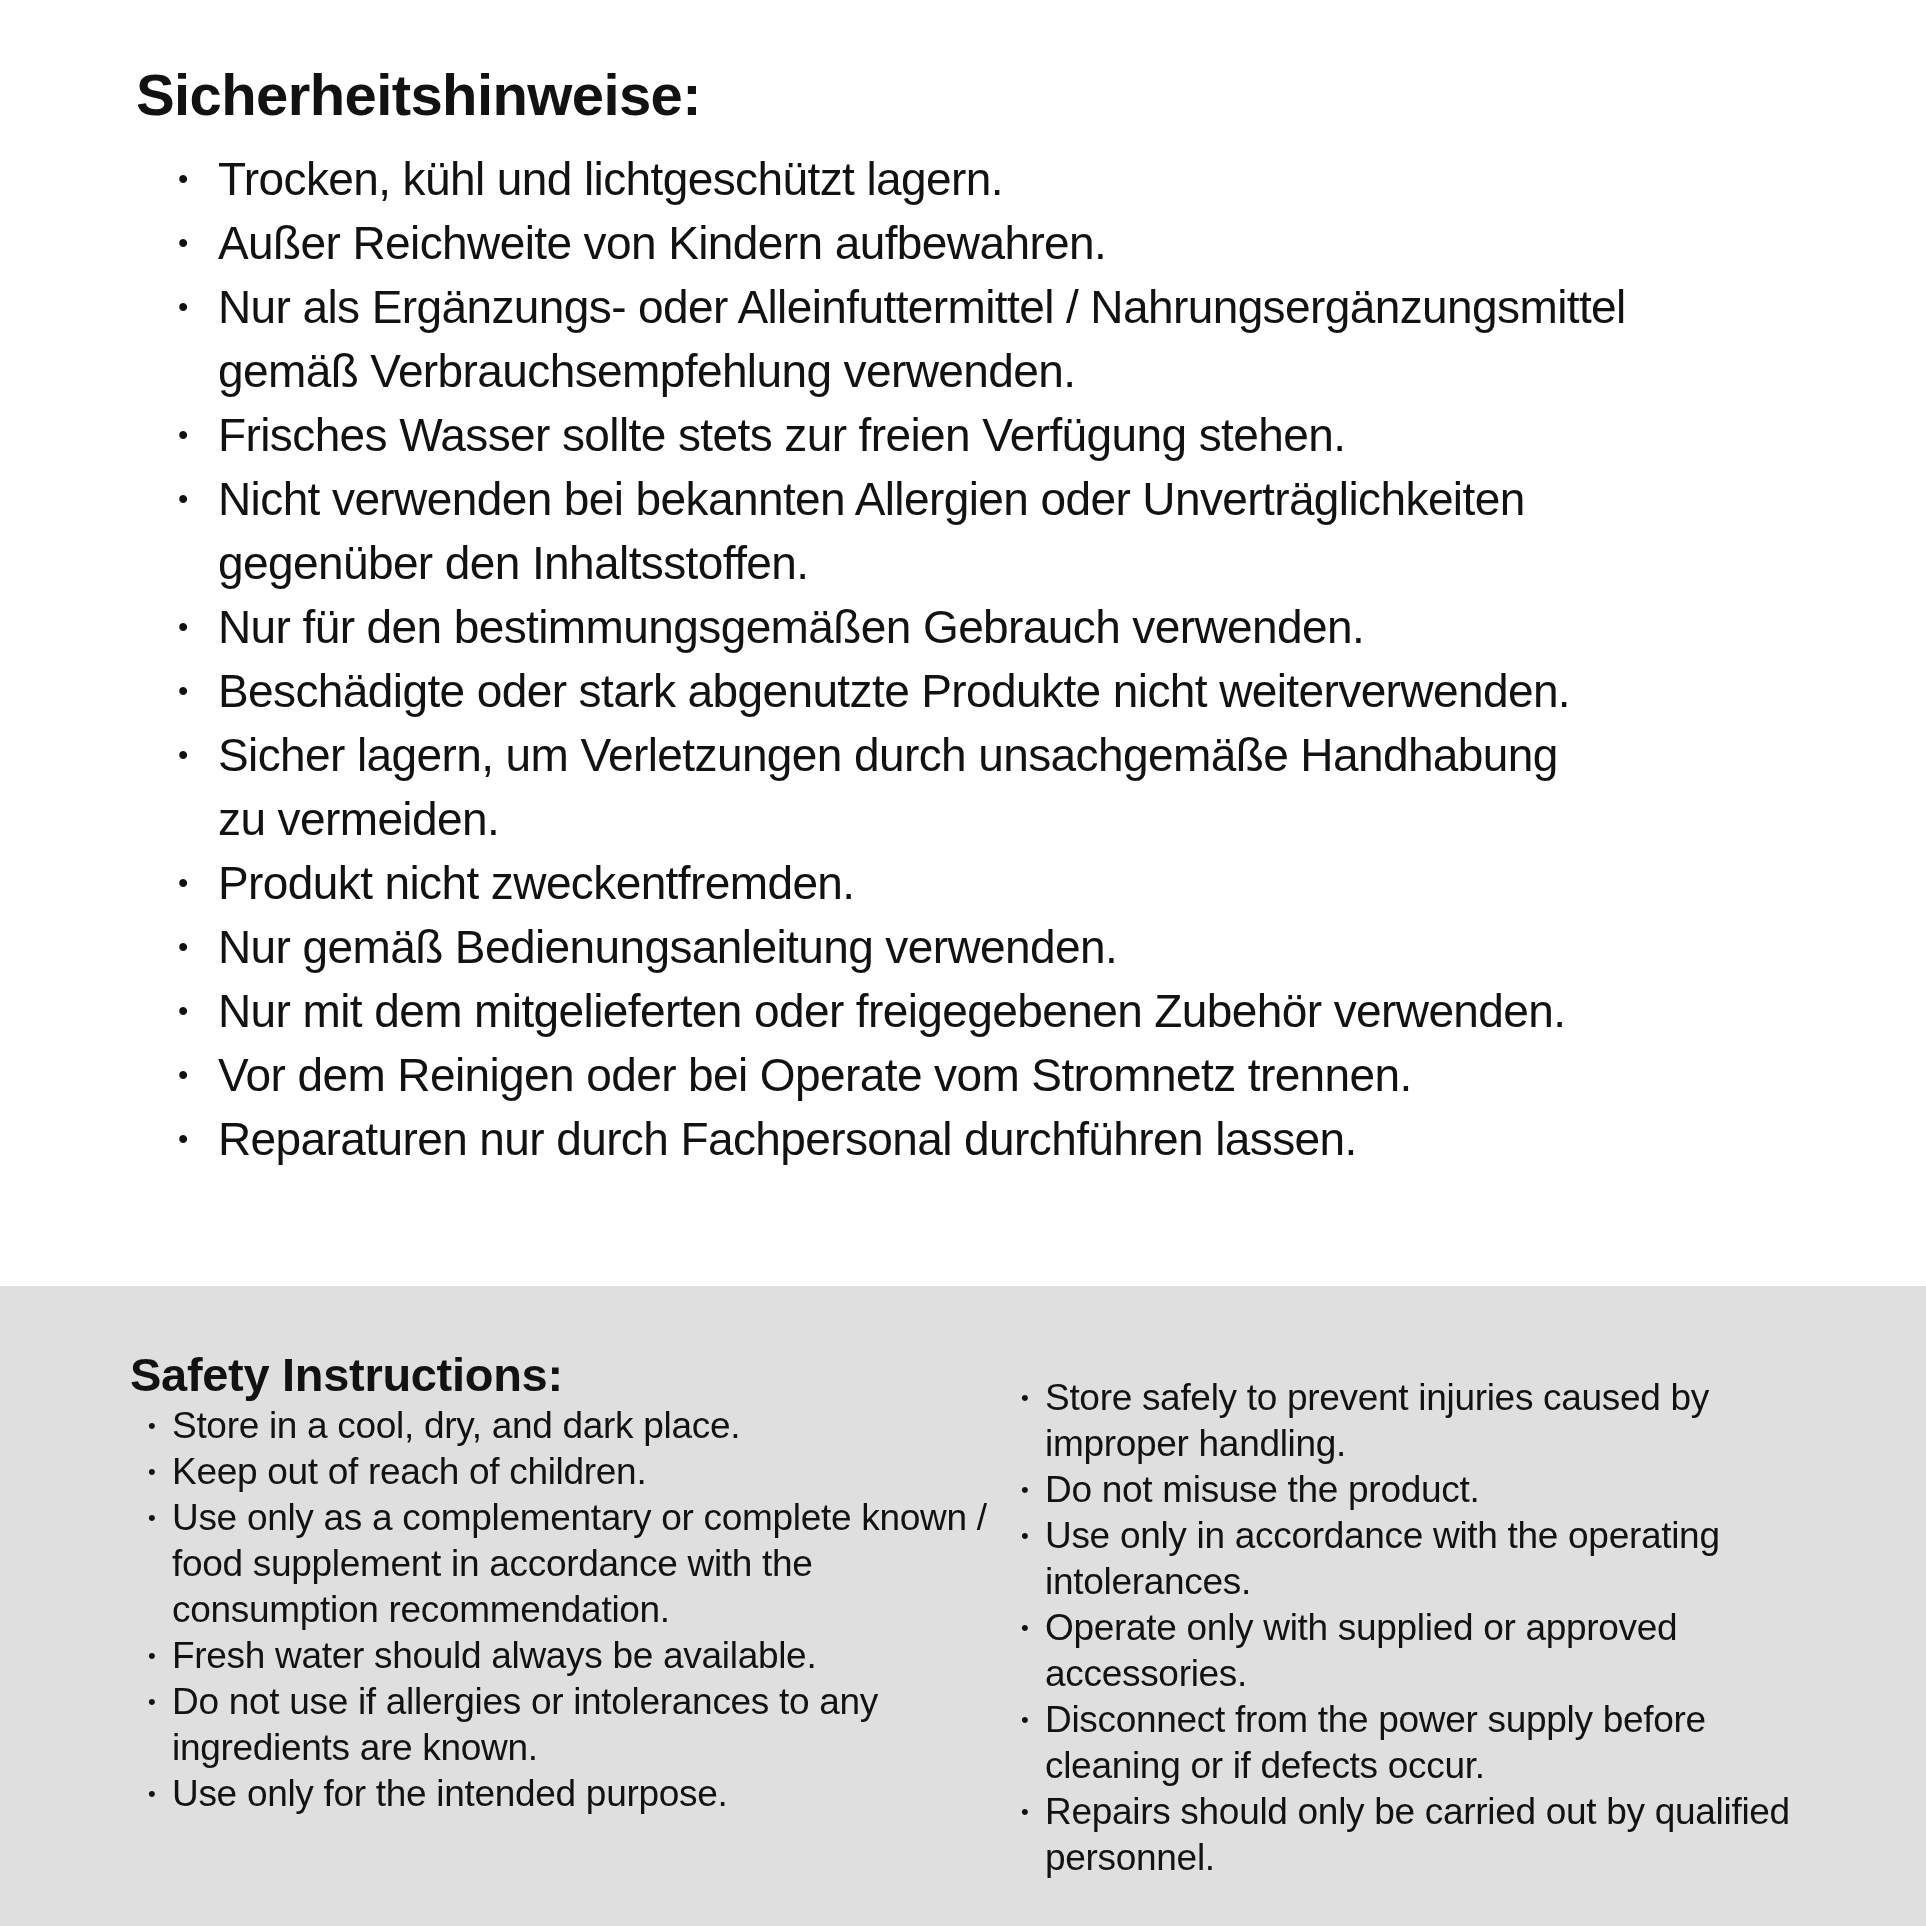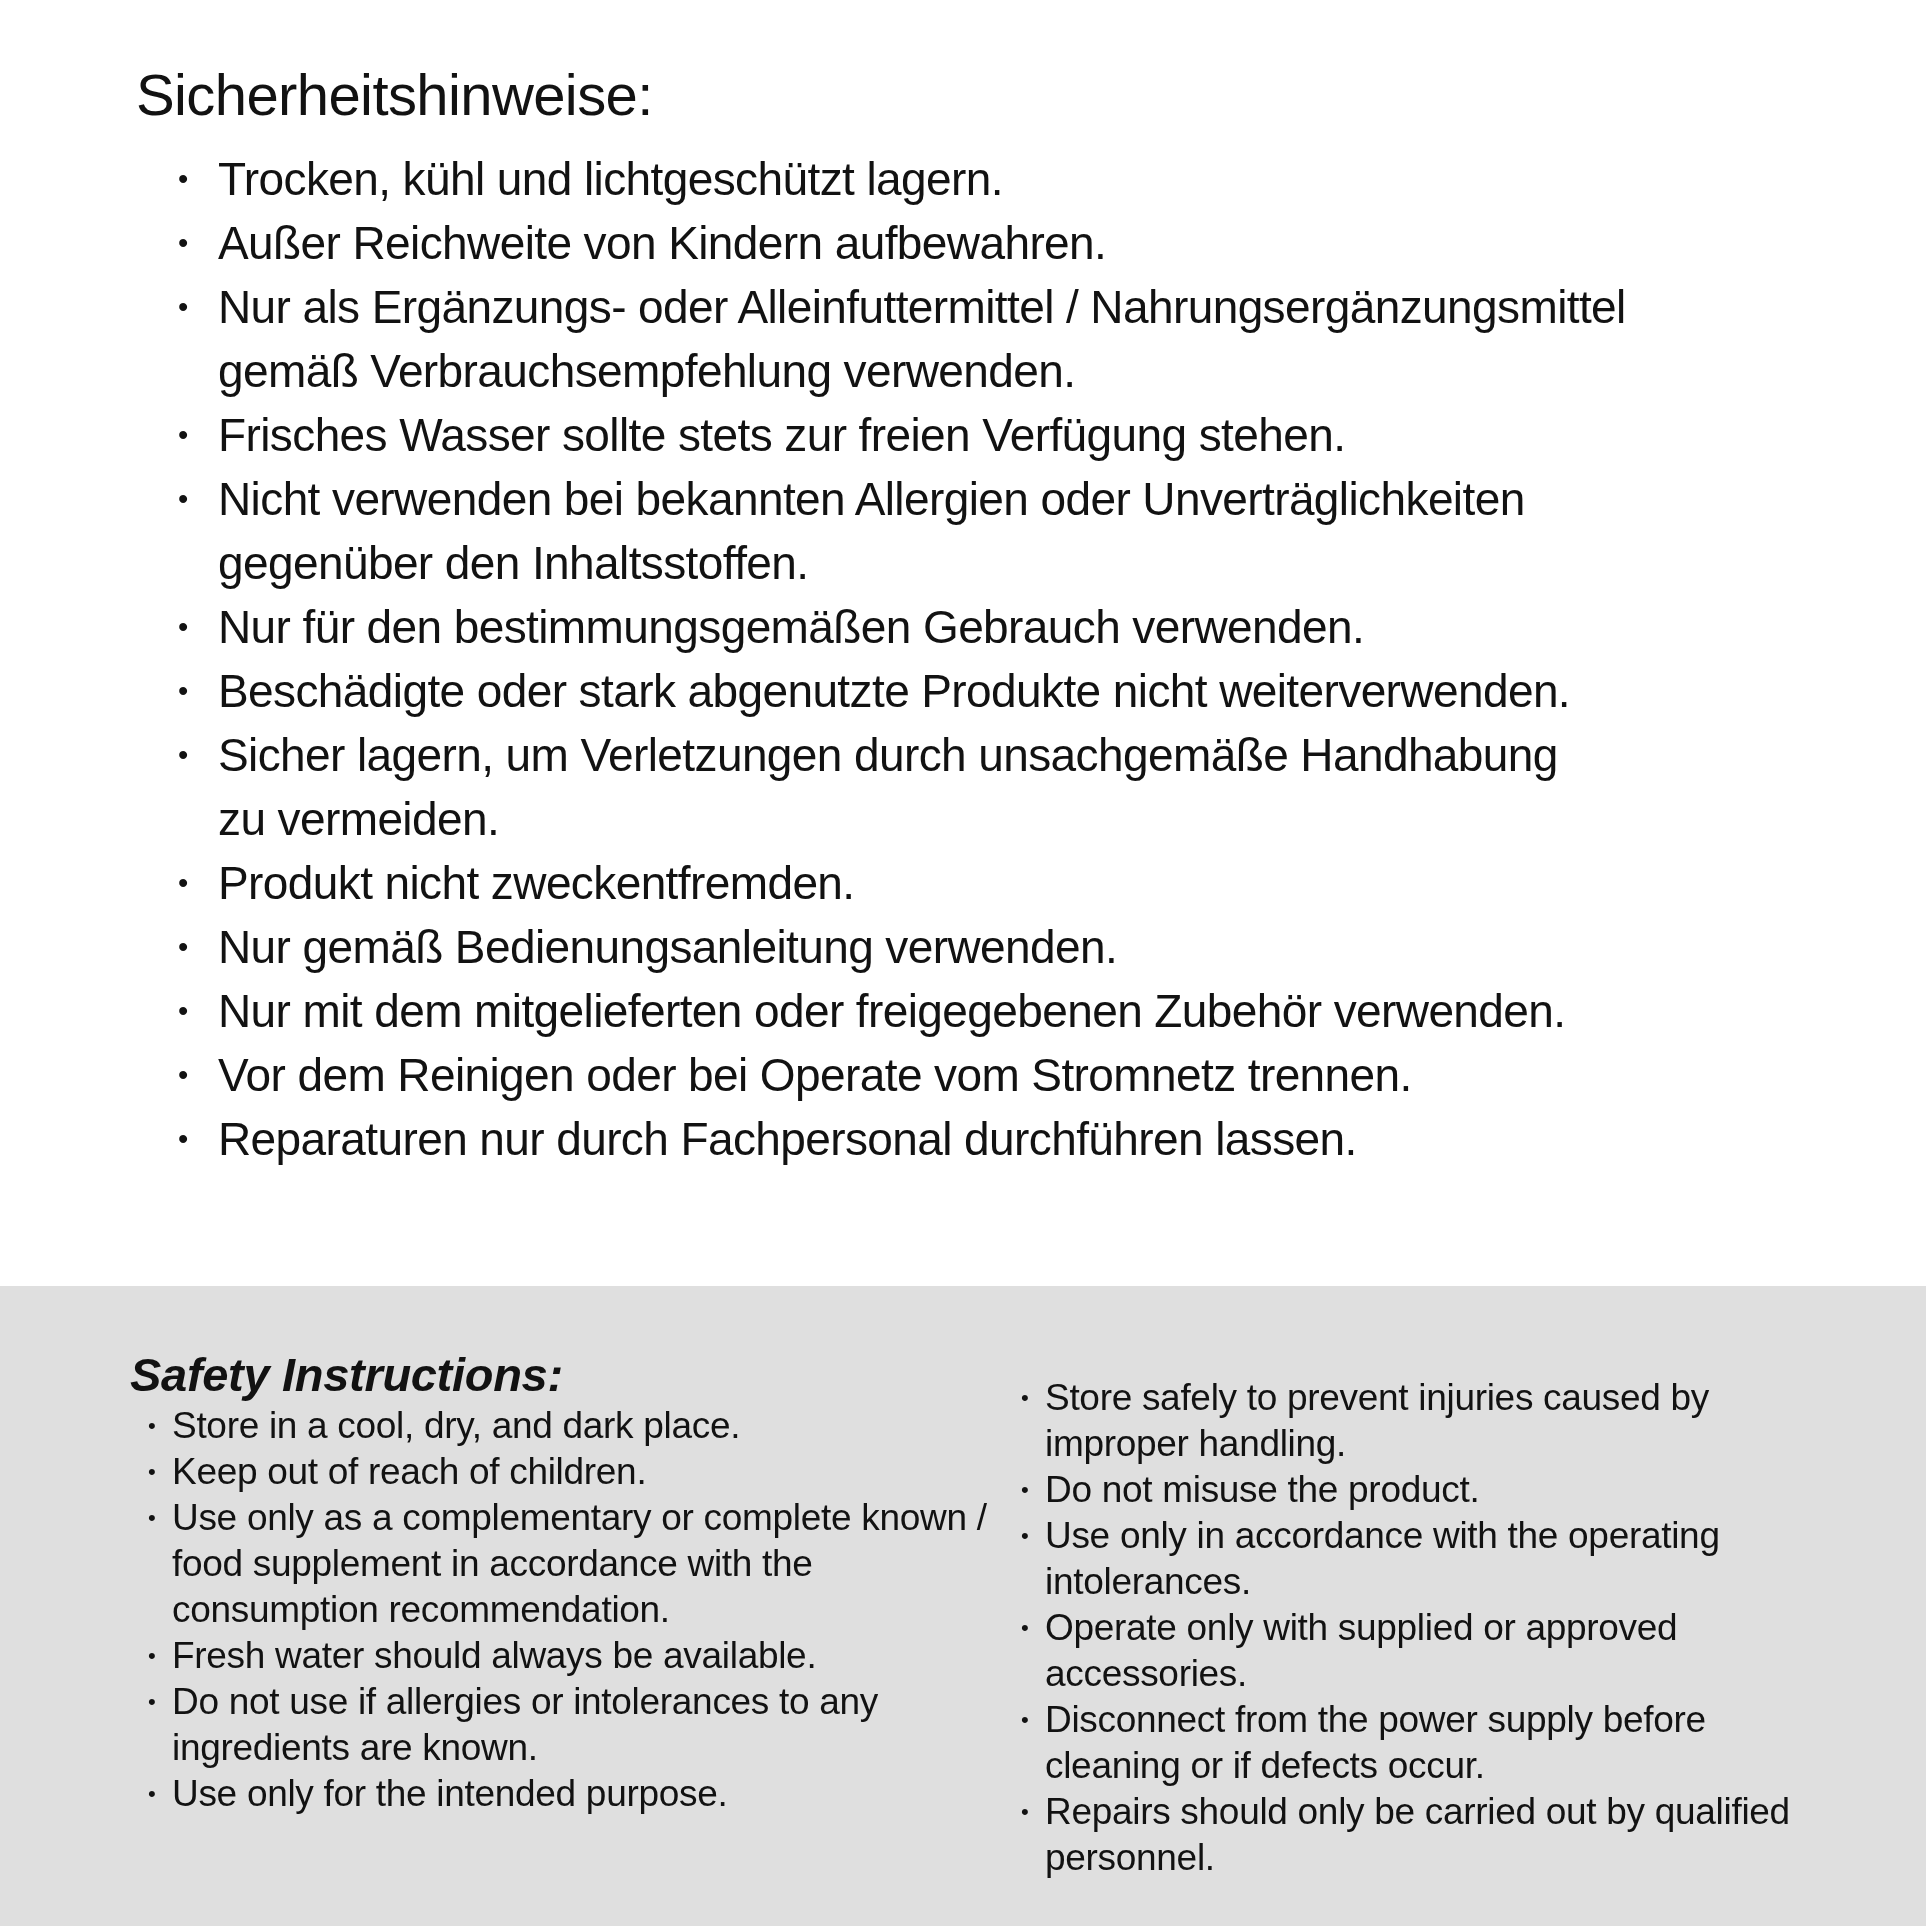--- a/index.html
+++ b/index.html
@@ -16,21 +16,21 @@
     color: #121212;
   }
   
   .de-heading {
     position: absolute;
     left: 136px;
     top: 66px;
     margin: 0;
     font-size: 58px;
     line-height: 58px;
-    font-weight: 400;
+    font-weight: 700;
     letter-spacing: -0.6px;
     white-space: nowrap;
   }
   .de-list {
     position: absolute;
     left: 178px;
     top: 147px;
     font-size: 46px;
     line-height: 64px;
     letter-spacing: -0.6px;
@@ -60,21 +60,20 @@
   .en-heading {
     position: absolute;
     left: 130px;
     top: 65px;
     margin: 0;
     font-size: 47px;
     line-height: 47px;
     font-weight: 700;
     letter-spacing: -0.3px;
     white-space: nowrap;
-    font-style: italic;
   }
   .col {
     position: absolute;
     font-size: 37px;
     line-height: 46px;
     letter-spacing: -0.3px;
   }
   .col .ln { padding-left: 24px; }
   .col .ln.b::before { font-size: 0.6em; }
   .col-left  { left: 148px;  top: 117px; }

